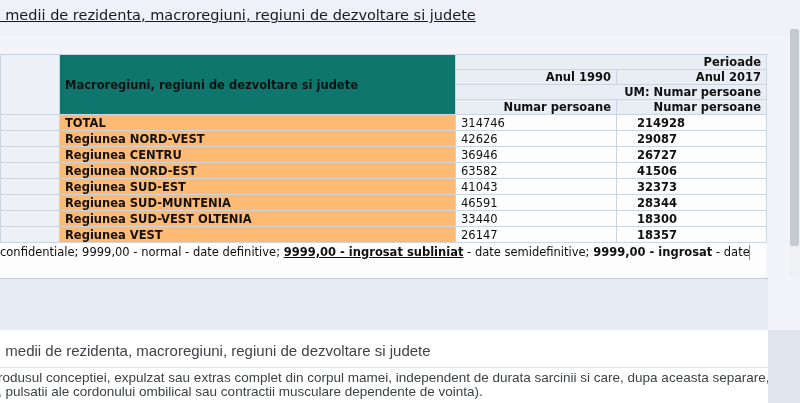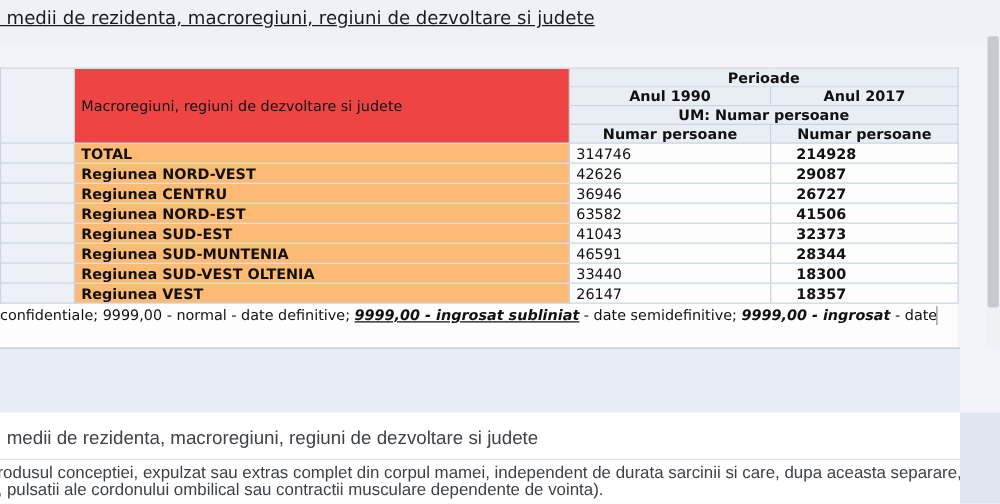--- a/index.html
+++ b/index.html
@@ -19,31 +19,31 @@
                  font-size:12.5px;font-weight:bold;color:#17284e;}
 
   
   .content-bg{position:absolute;left:0;top:54px;width:766px;height:224px;background:#fdfdfe;}
 
   
   table.grid{position:absolute;left:0;top:54px;width:766px;border-collapse:collapse;
              table-layout:fixed;font-size:11.5px;color:#111;}
   table.grid td,table.grid th{border:1px solid #ccd4df;padding:0 5px;overflow:hidden;
              white-space:nowrap;vertical-align:middle;}
-  table.grid th{text-align:center;font-weight:bold;background:#e9edf4;height:14px;}
+  table.grid th{text-align:right;font-weight:bold;background:#e9edf4;height:14px;}
   td.c0{background:#edf1f7;border-left:none;}
-  td.dimhead{background:#ef4444;font-weight:normal;margin-top:26px;}
+  td.dimhead{background:#0f766e;font-weight:bold;margin-top:26px;}
   td.lbl{background:#fdba74;font-weight:bold;height:15px;}
   td.num{background:#fdfdfe;padding-right:4px;}
   td.num.bold{font-weight:bold;padding-left:20px;}
 
   
   .legend{position:absolute;left:0;top:245px;width:749px;height:15px;overflow:hidden;
           white-space:nowrap;font-size:11.5px;color:#101010;border-right:1px solid #8a8f98;}
-  .legend .b{font-weight:bold;font-style:italic;}
+  .legend .b{font-weight:bold;}
   .legend .u{text-decoration:underline;}
 
   
   .band{position:absolute;left:0;top:278px;width:768px;height:52px;background:#e8ecf4;
         border-top:1px solid #c2c6cf;}
 
   
   .scroll-track{position:absolute;left:789px;top:25px;width:11px;height:253px;background:#eff1f4;}
   .scroll-thumb{position:absolute;left:1px;top:4px;width:9px;height:217px;background:#c5cad1;border-radius:2px;}
 

